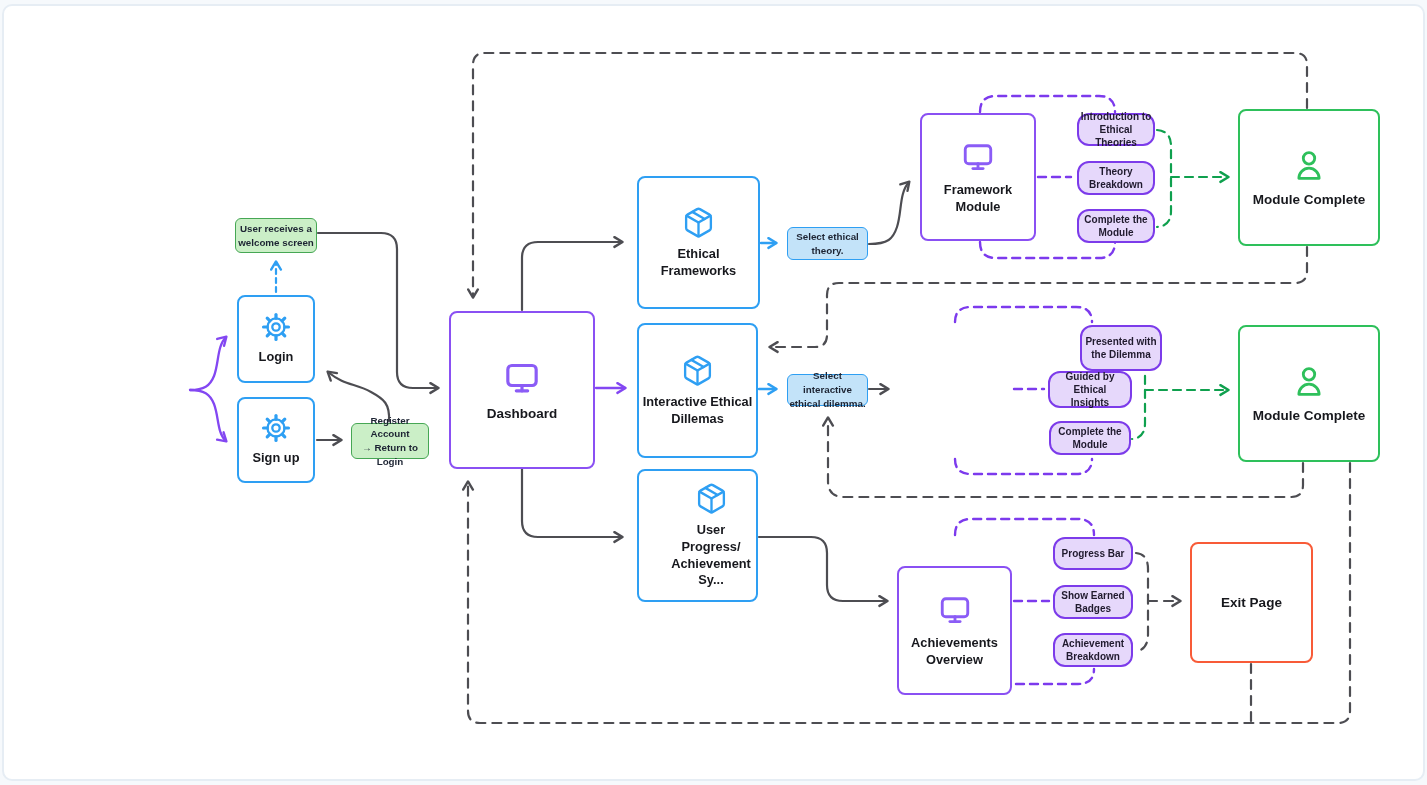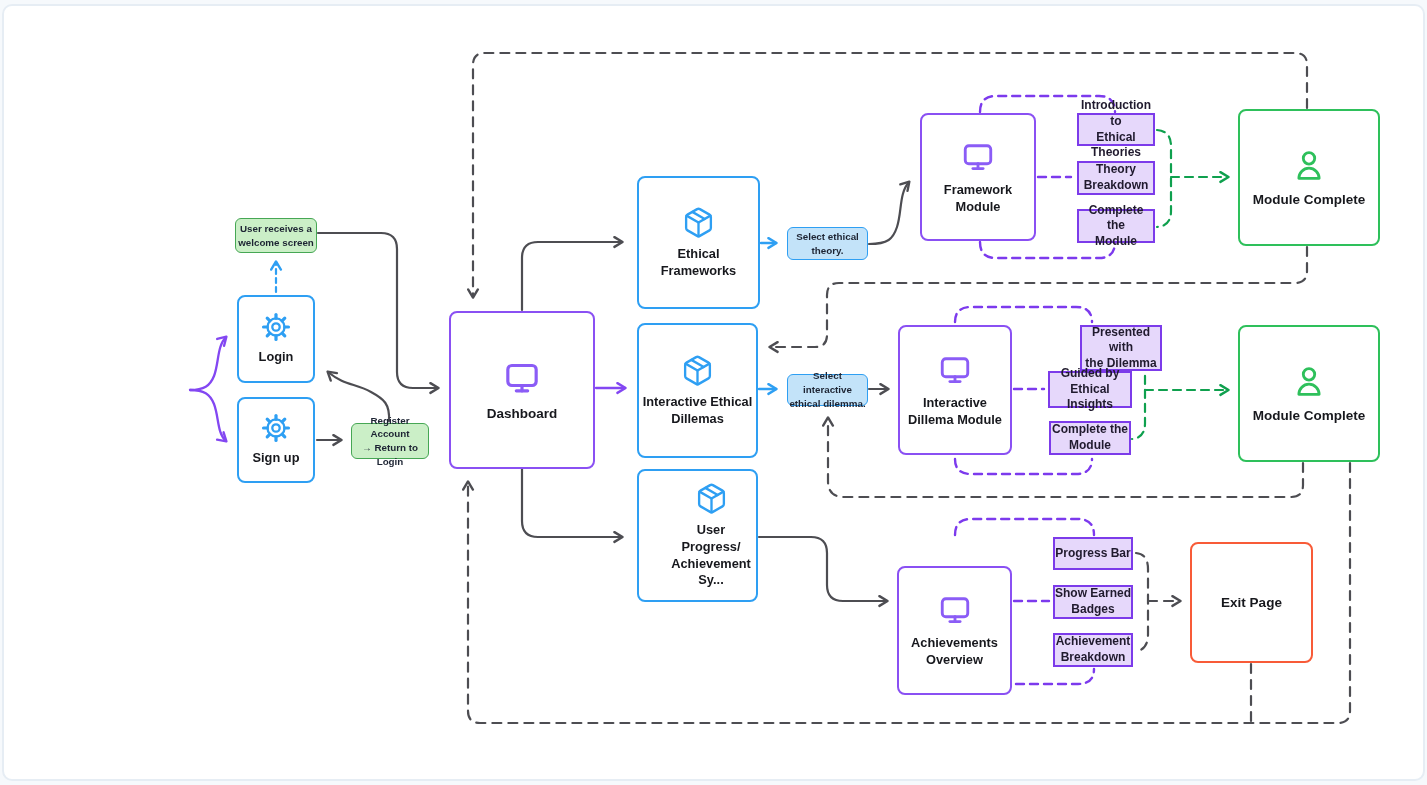--- a/index.html
+++ b/index.html
@@ -24,22 +24,22 @@
   .b-orange{border:2px solid #f85b38;border-radius:8px;}
   .lbl{font-weight:bold;color:#17181d;white-space:pre-line;line-height:1.3;}
   .lbl-lg{font-size:13.5px;}
   .lbl-md{font-size:12.8px;}
   .note{position:absolute;display:flex;align-items:center;justify-content:center;text-align:center;
         box-sizing:border-box;border-radius:6px;font-weight:bold;font-size:9.8px;line-height:1.4;
         color:#1d2433;white-space:pre-line;z-index:2;}
   .note-green{background:#cbefc7;border:1.8px solid #46a754;}
   .note-blue{background:#c3e3f9;border:1.8px solid #2e9ff3;}
   .step{position:absolute;display:flex;align-items:center;justify-content:center;text-align:center;
-        box-sizing:border-box;background:#e6d8fb;border:2.4px solid #7c3bea;border-radius:0;
-        font-weight:bold;font-size:12px;line-height:1.3;color:#201a2e;white-space:pre-line;z-index:2;}
+        box-sizing:border-box;background:#e6d8fb;border:2.4px solid #7c3bea;border-radius:12px;
+        font-weight:bold;font-size:10px;line-height:1.3;color:#201a2e;white-space:pre-line;z-index:2;}
   svg.icon{display:block;margin-bottom:7px;}
   .ic-purple{color:#8b5cf6;}
   .ic-blue{color:#2e9ff3;}
   .ic-green{color:#2ec05b;}
 </style>
 </head>
 <body>
 
 <svg width="0" height="0" style="position:absolute" aria-hidden="true">
   <defs>
@@ -209,27 +209,20 @@
   </div>
 
   <div class="node b-purple" style="left:920px;top:113px;width:116px;height:128px;">
     <svg class="icon ic-purple" width="36" height="36">
         <use href="#i-monitor"></use>
       </svg>
     <div class="lbl lbl-md">Framework
 Module</div>
   </div>
 
-  <div class="node b-purple" style="left:898px;top:325px;width:114px;height:130px;">
-    <svg class="icon ic-purple" width="36" height="36">
-        <use href="#i-monitor"></use>
-      </svg>
-    <div class="lbl lbl-md">Interactive
-Dillema Module</div>
-  </div>
 
   <div class="node b-purple" style="left:897px;top:538px;width:115px;height:129px;margin-top:28px;">
     <svg class="icon ic-purple" width="36" height="36">
         <use href="#i-monitor"></use>
       </svg>
     <div class="lbl lbl-md">Achievements
 Overview</div>
   </div>
 
   <div class="step" style="left:1077px;top:113px;width:78px;height:33px;">

